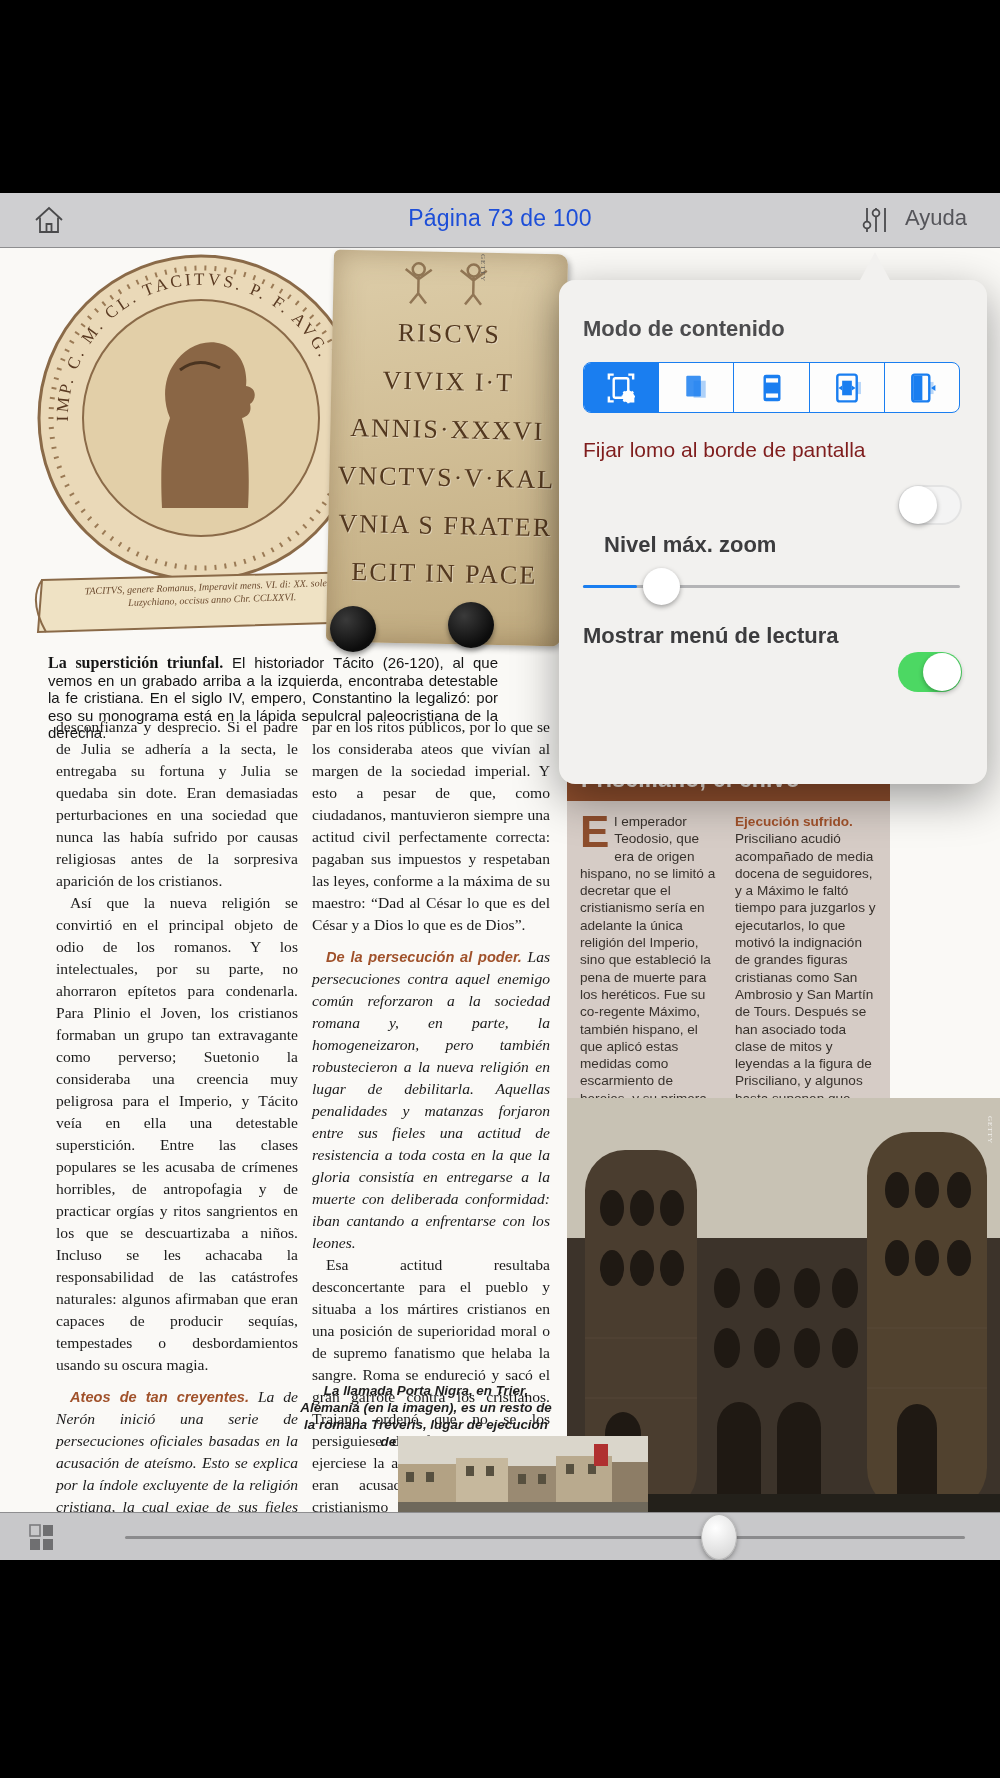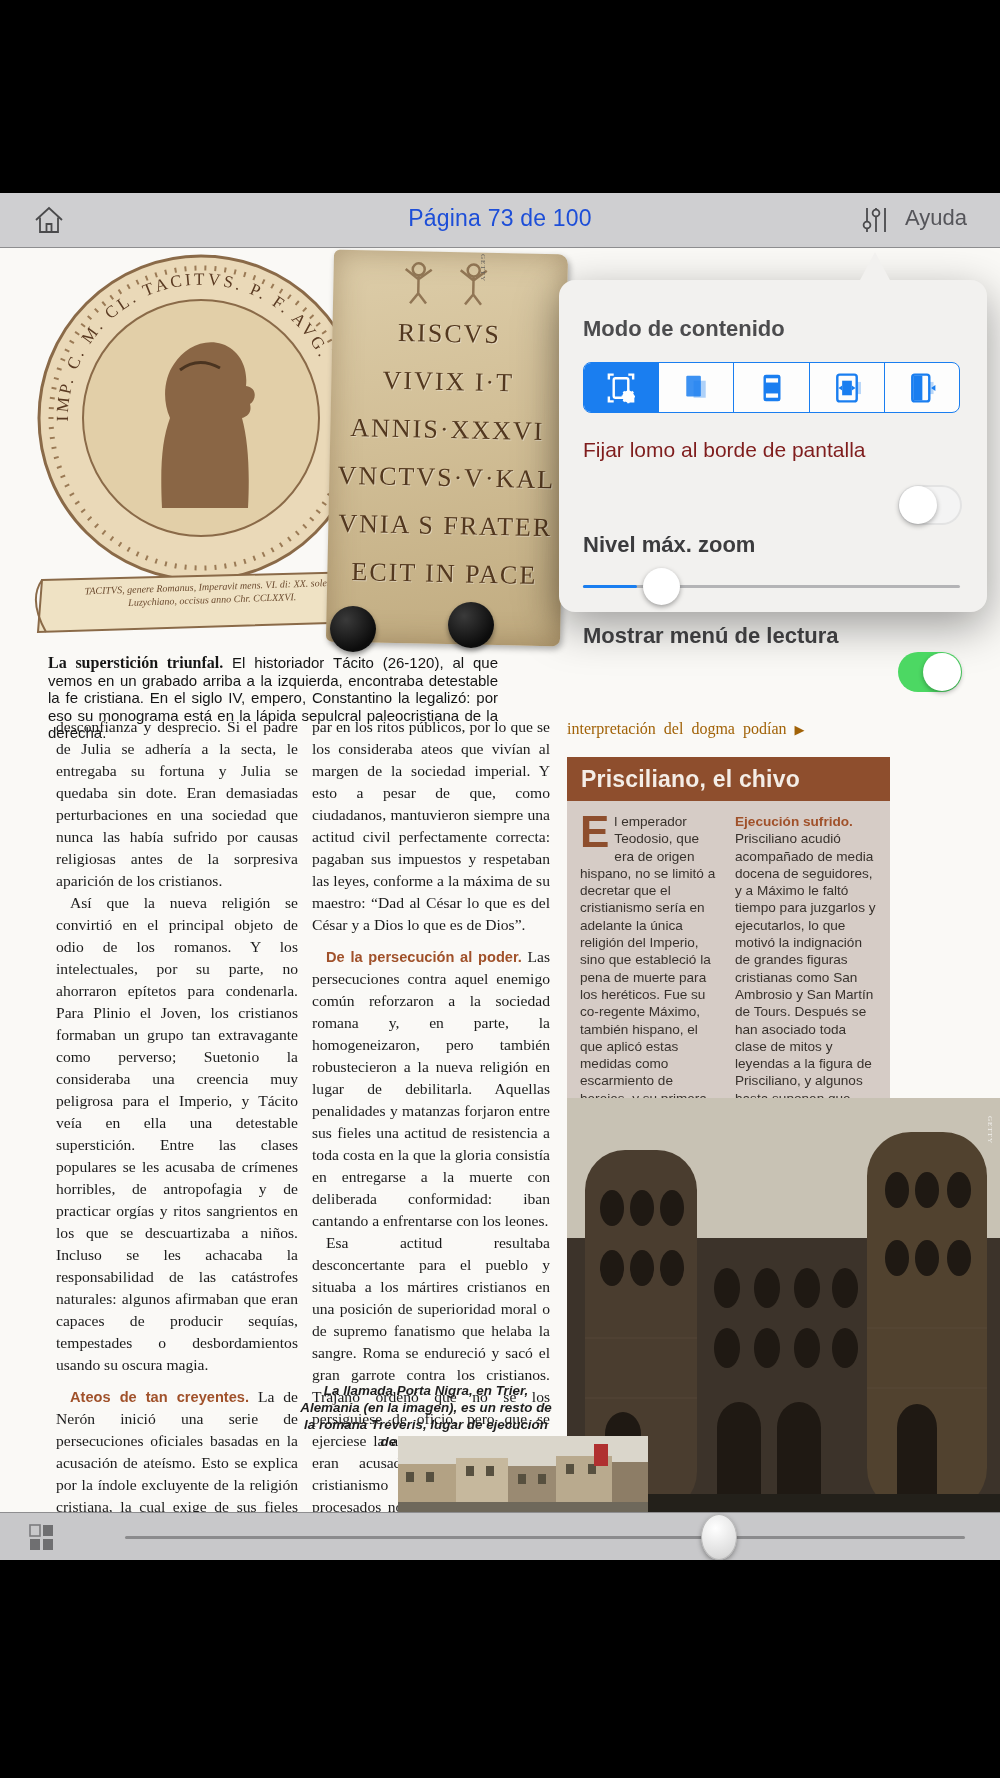--- a/index.html
+++ b/index.html
@@ -51,21 +51,21 @@
   .credit-vert { position:absolute; writing-mode:vertical-rl; font-size:7px; letter-spacing:1px; color:#66625c; }
   
   .caption { position:absolute; left:48px; top:406px; width:450px; font-size:15px; line-height:17.6px;
     color:#151515; font-family:"Liberation Sans",sans-serif; text-align:justify; }
   .caption .lead { font-family:"Liberation Serif",serif; font-weight:bold; font-size:16px; }
   
   .col { position:absolute; top:468px; text-align:justify; font-size:15.6px; line-height:22px; }
   .col-1 { left:56px;  width:242px; }
   .col-2 { left:312px; width:238px; }
   .col p.ind { text-indent:14px; }
-  .col p.gap { margin-top:10px; }
+  .col p.gap { margin-top:10px;font-style:italic; }
   .sublead { font-family:"Liberation Sans",sans-serif; font-weight:bold; font-size:14.6px; color:#a0512a; }
   .photo-cap { position:absolute; left:300px; top:1134px; width:252px; text-align:center;
     font-family:"Liberation Sans",sans-serif; font-style:italic; font-weight:bold; font-size:13.4px; line-height:17px; color:#1e1e1e; }
   
   .continuation { position:absolute; left:567px; top:472px; width:330px; font-size:16px; word-spacing:4px; color:#a16207; }
   .continuation .arrow { font-family:"Liberation Sans",sans-serif; font-size:13px; }
   .box-header { position:absolute; left:567px; top:509px; width:323px; height:44px;
     background:#8e4e2d; color:#f4ede6; font-family:"Liberation Sans",sans-serif;
     font-weight:bold; font-size:23px; line-height:44px; padding-left:14px; letter-spacing:.2px; }
   .sidebar { position:absolute; left:567px; top:553px; width:323px; height:297px;
@@ -78,21 +78,21 @@
   
   .photo-main { position:absolute; left:567px; top:850px; width:433px; height:414px; }
   .photo-houses { position:absolute; left:398px; top:1188px; width:250px; height:76px; }
   .photo-credit { position:absolute; left:986px; top:868px; writing-mode:vertical-rl;
     font-size:7px; letter-spacing:1px; color:rgba(255,255,255,.75); z-index:2; }
 
   
   .popover-arrow { position:absolute; left:859px; top:252px; z-index:7;
     width:0; height:0; border-left:16px solid transparent; border-right:16px solid transparent;
     border-bottom:30px solid #f2f1ef; }
-  .popover { position:absolute; left:559px; top:280px; width:428px; height:332px;
+  .popover { position:absolute; left:559px; top:280px; width:428px; height:504px;
     background:#f2f1ef; border-radius:16px; z-index:6;
     box-shadow:0 14px 45px rgba(0,0,0,.38); }
   .pop-title { position:absolute; left:24px; top:36px; font-size:22px; font-weight:bold; color:#4c4c4e; }
   .seg-ctrl { position:absolute; left:24px; top:82px; width:377px; height:51px;
     display:flex; border:1.5px solid #1a7ef0; border-radius:8px; overflow:hidden; background:#fdfdfd; }
   .seg { flex:1; display:flex; align-items:center; justify-content:center;
     color:#1a7ef0; border-right:1px solid #1a7ef0; cursor:pointer; background:transparent; border-top:none; border-bottom:none; border-left:none; }
   .seg:last-child { border-right:none; }
   .seg.sel { background:#1a7ef0; color:#fff; }
   .pop-row-label { position:absolute; left:24px; font-size:21px; }
@@ -351,21 +351,21 @@
           <polygon points="23,11.5 23,16.5 19.5,14" fill="currentColor"></polygon>
         </svg>
       </button>
     </div>
 
     <div class="pop-row-label lbl-gray" style="top:158px;">Fijar lomo al borde de pantalla</div>
     <div class="toggle off" style="top:205px;">
         <div class="tknob"></div>
       </div>
 
-    <div class="pop-row-label lbl-dark" style="top:252px;">Nivel máx. zoom</div>
+    <div class="pop-row-label lbl-dark" style="top:252px;margin-left:21px;">Nivel máx. zoom</div>
     <div class="slider">
       <div class="track"></div>
       <div class="fill"></div>
       <div class="sknob"></div>
     </div>
 
     <div class="pop-row-label lbl-dark" style="top:343px;">Mostrar menú de lectura</div>
     <div class="toggle on" style="top:372px;">
         <div class="tknob"></div>
       </div>

